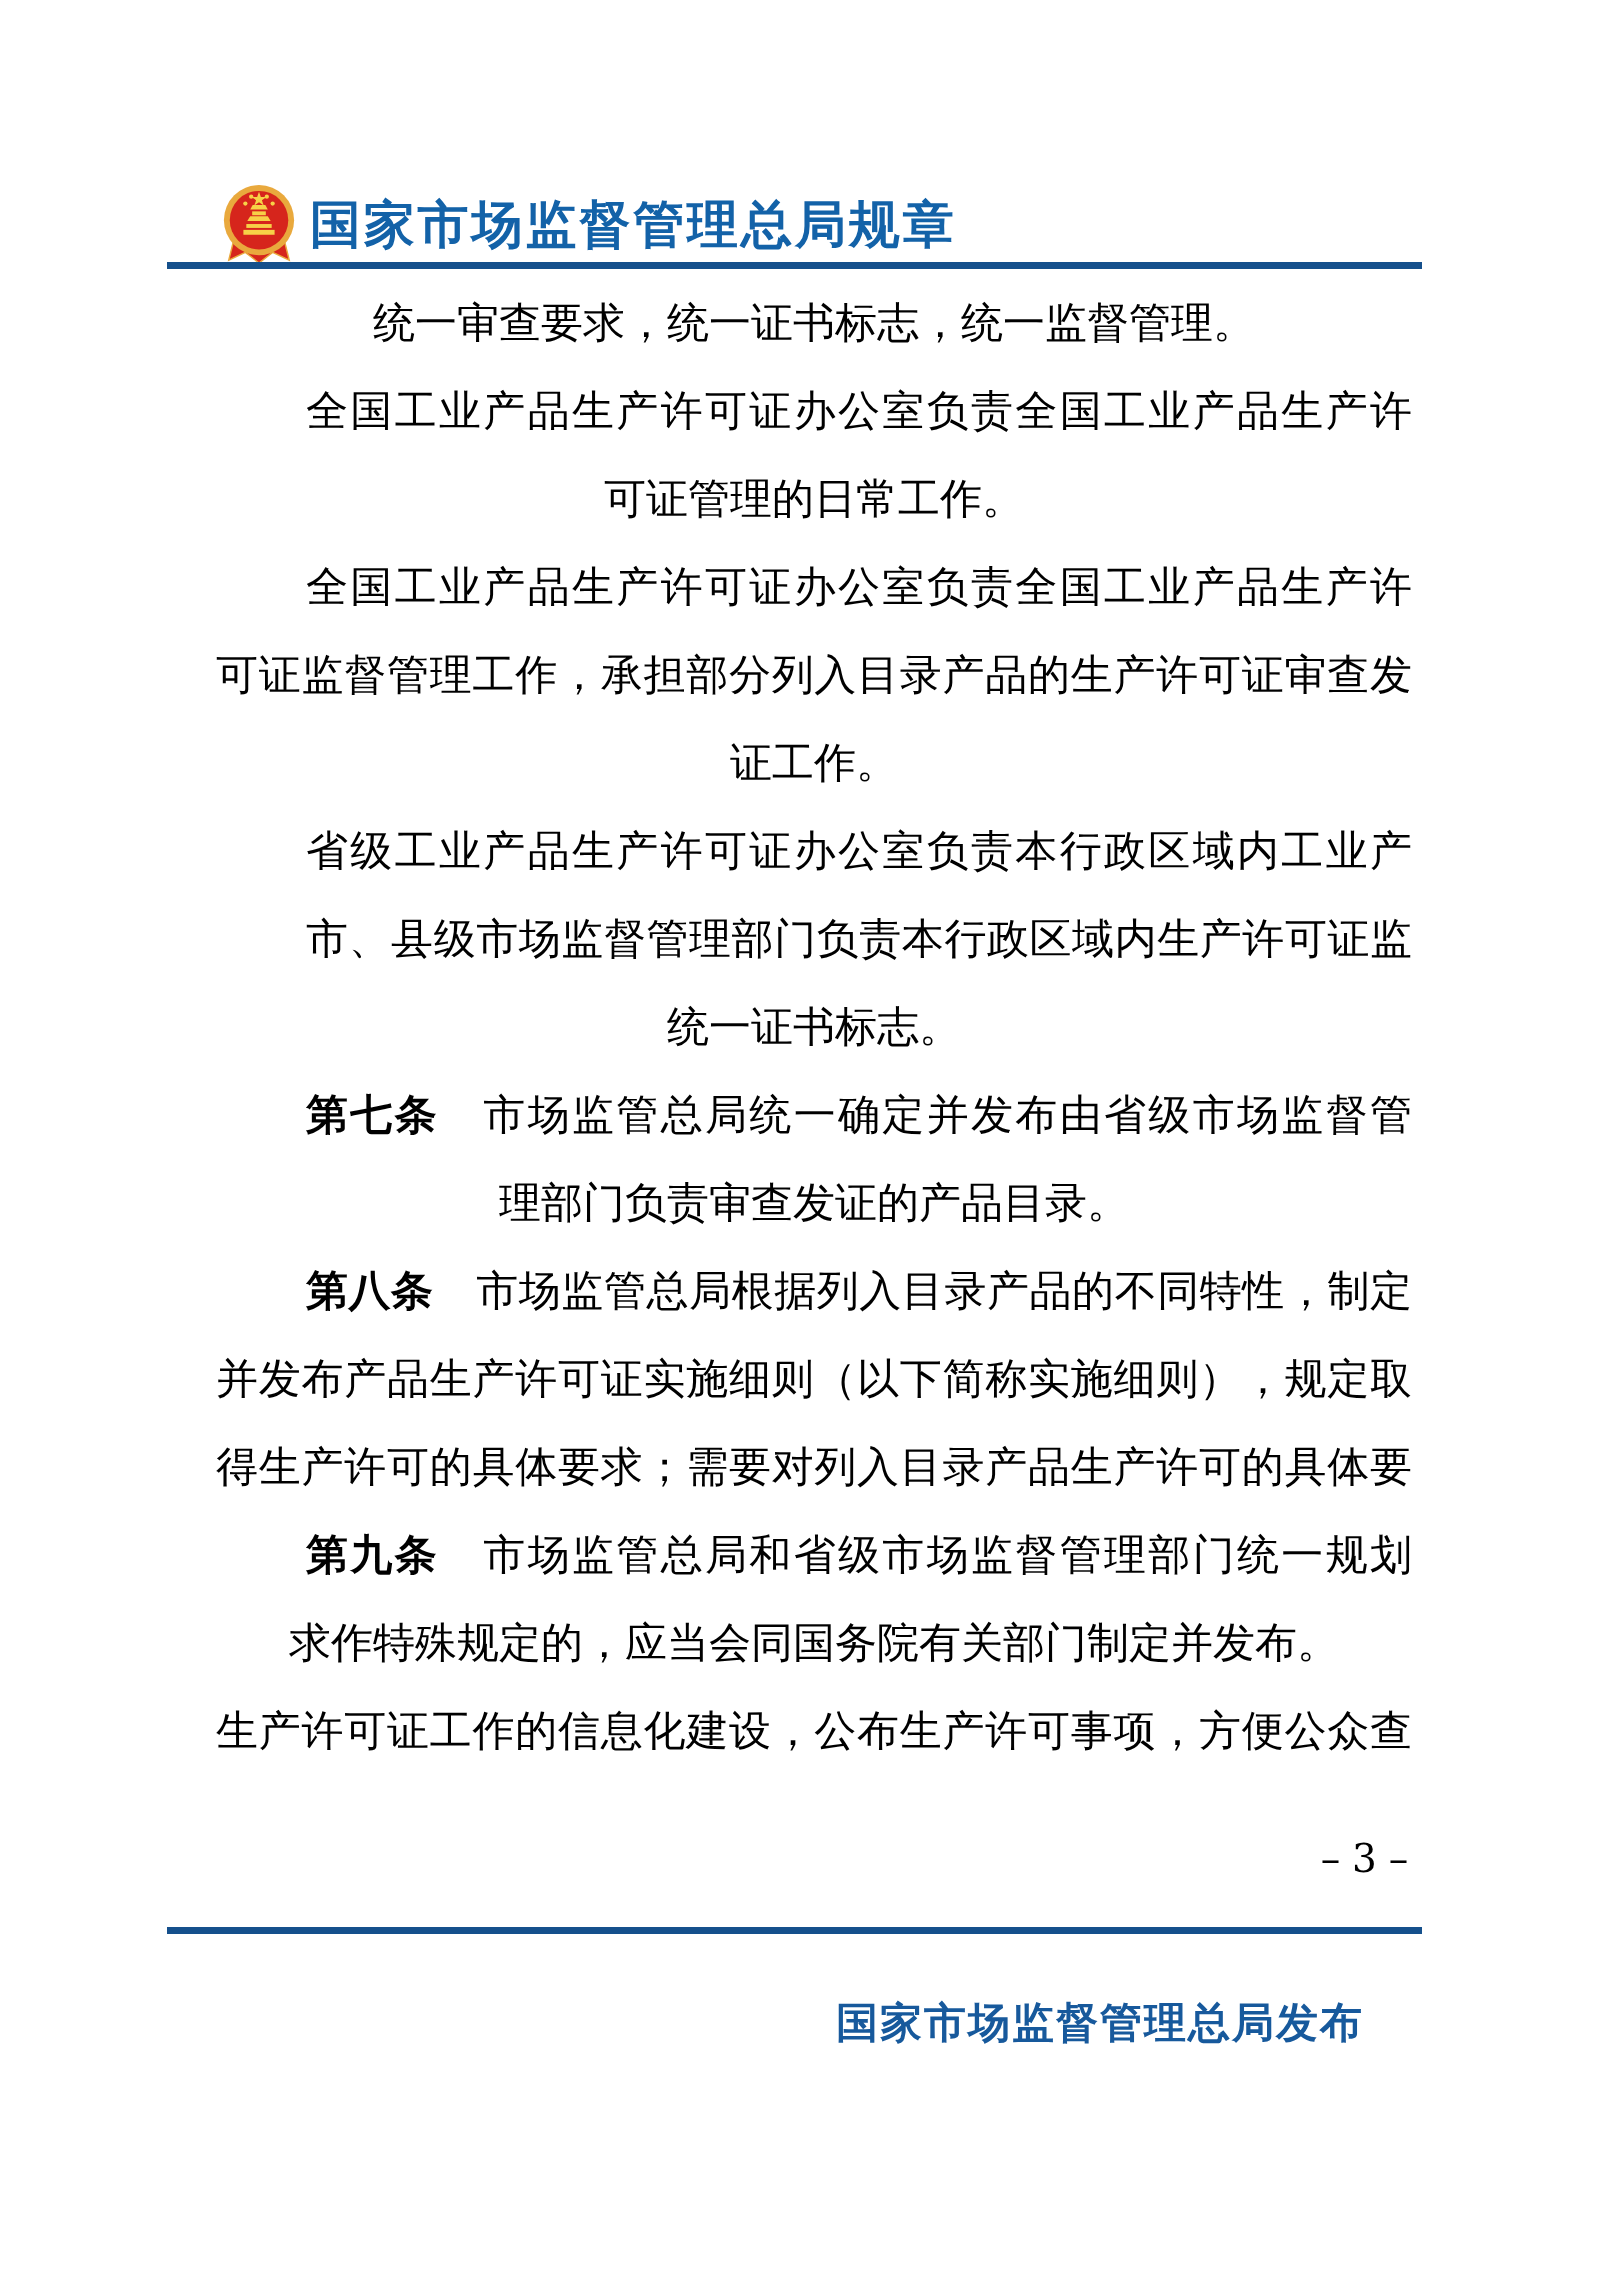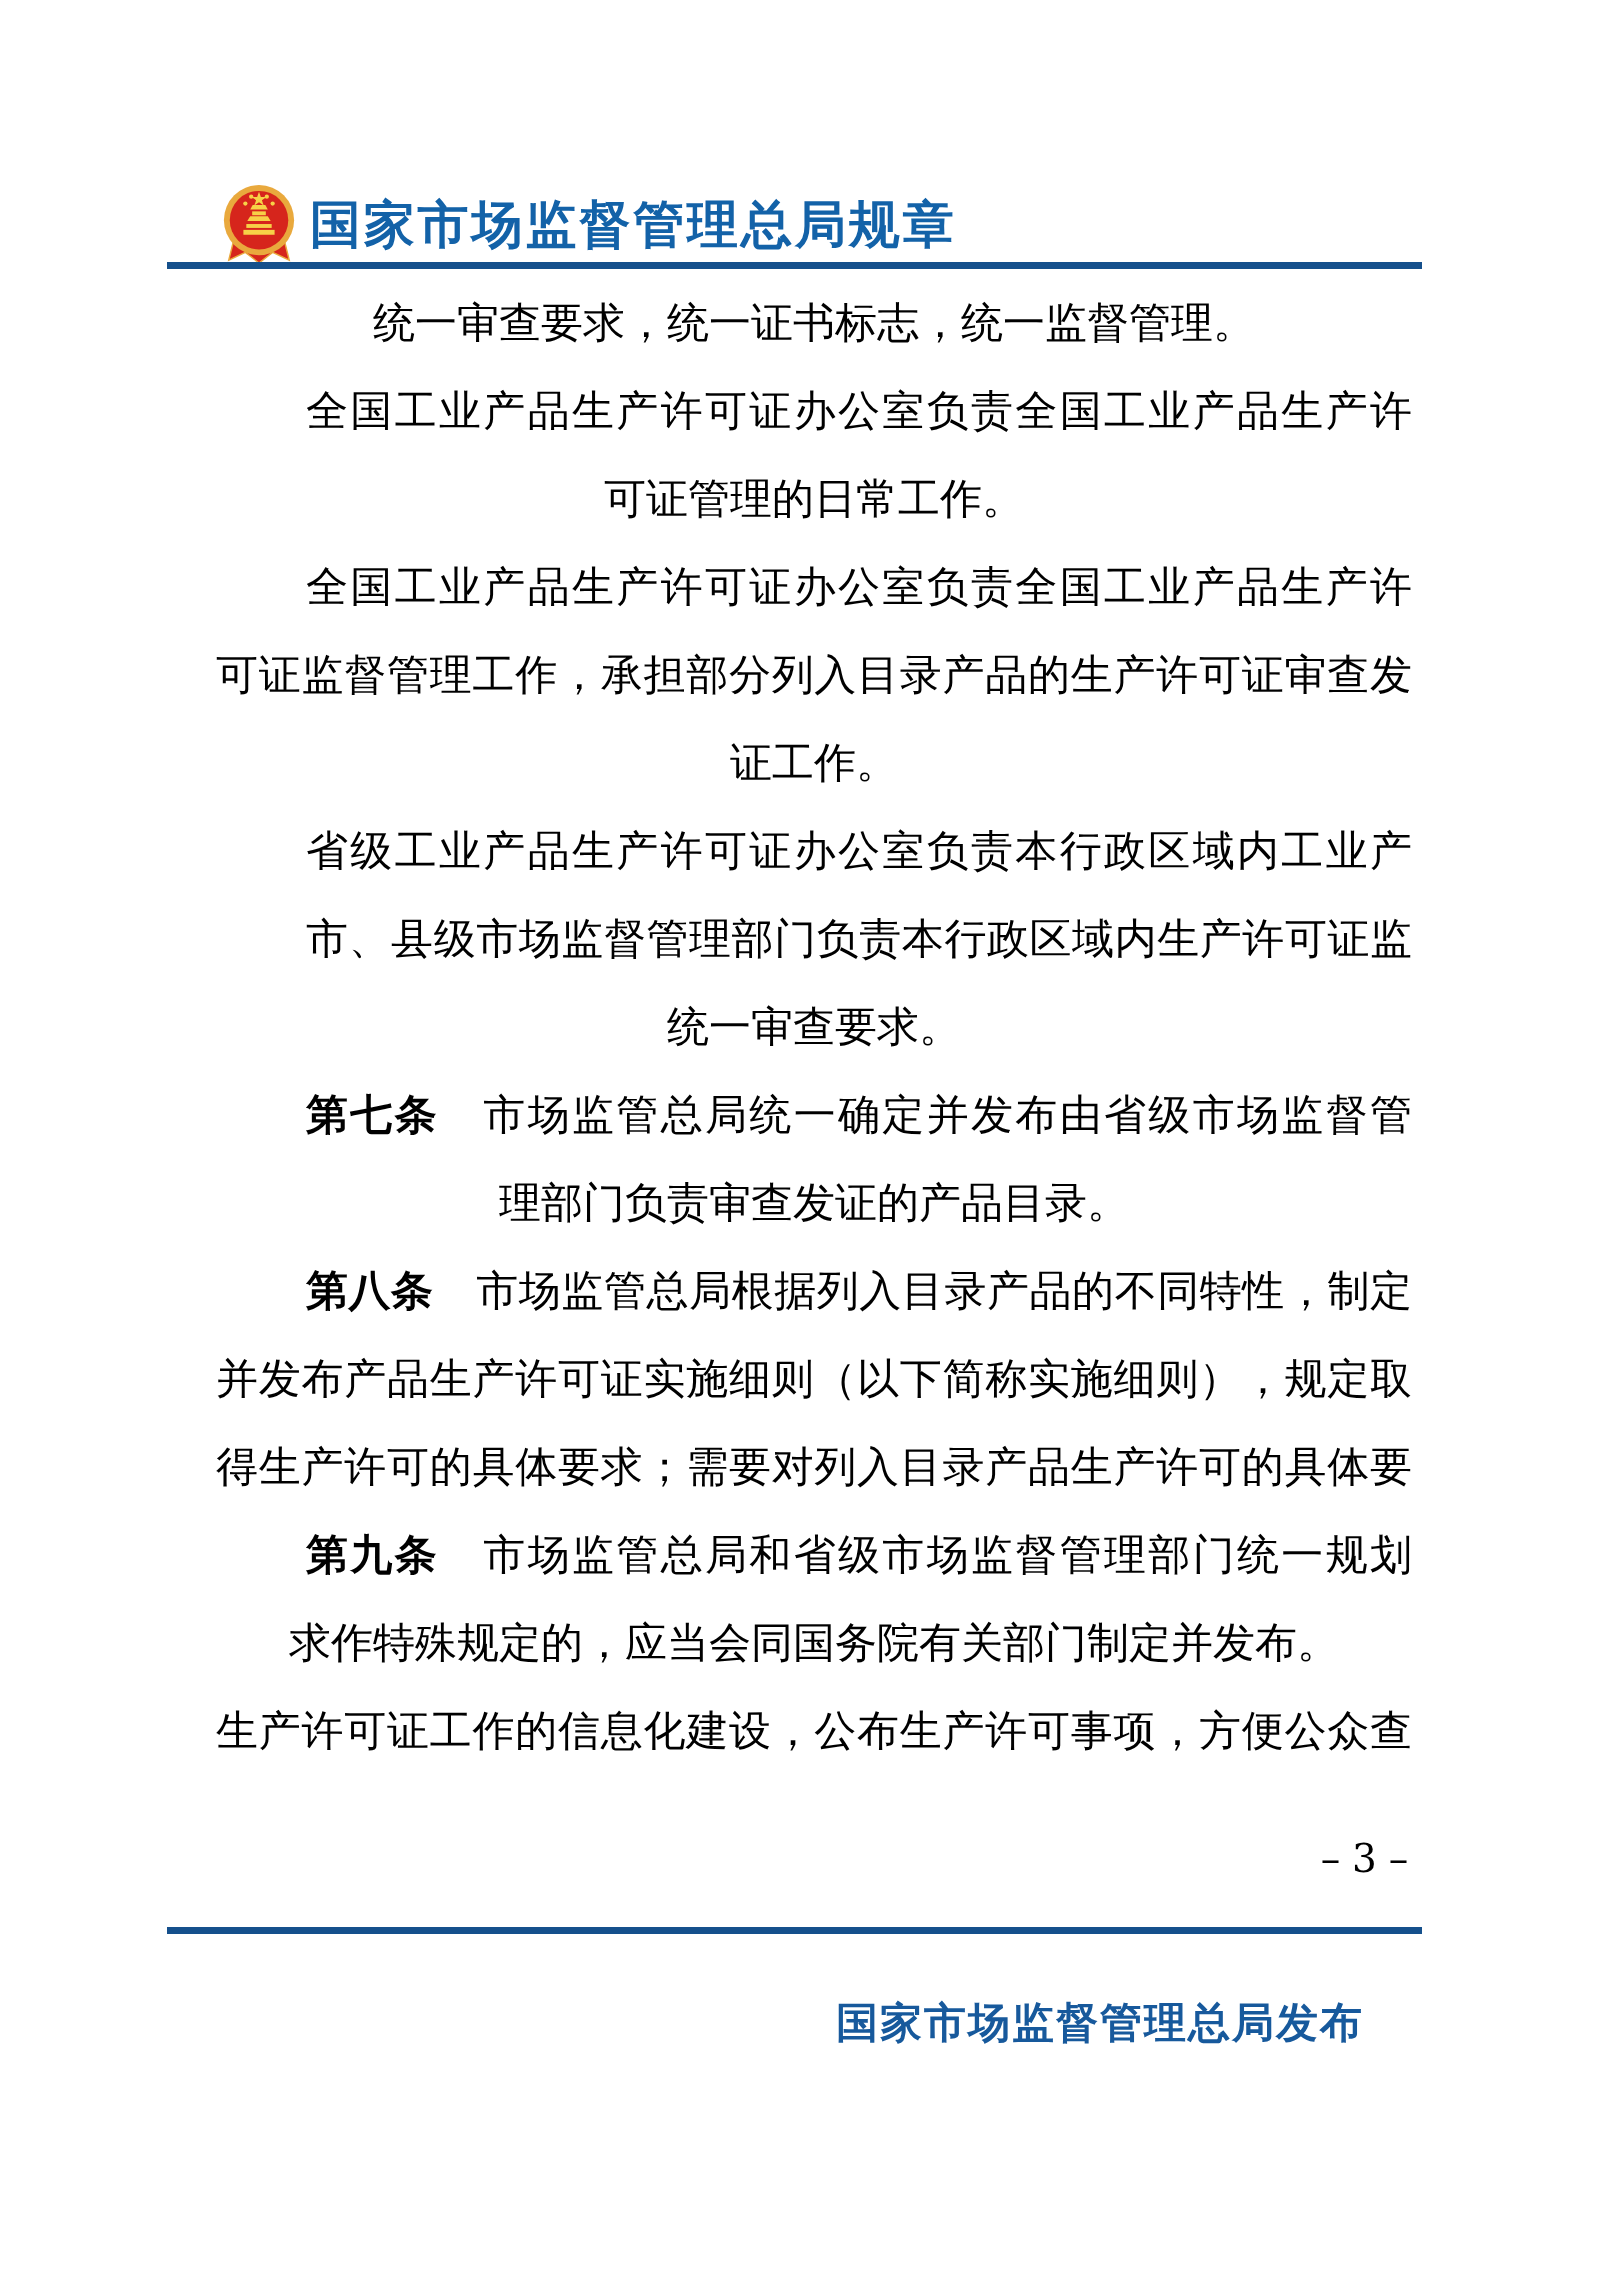--- a/index.html
+++ b/index.html
@@ -64,21 +64,21 @@
 
   <main class="doc-body" id="doc-body">
       <div class="line"><span>统一审查要求，统一证书标志，统一监督管理。</span></div>
       <div class="line just ind"><span>全国工业产品生产许可证办公室负责全国工业产品生产许</span></div>
       <div class="line"><span>可证管理的日常工作。</span></div>
       <div class="line just ind"><span>全国工业产品生产许可证办公室负责全国工业产品生产许</span></div>
       <div class="line just"><span>可证监督管理工作，承担部分列入目录产品的生产许可证审查发</span></div>
       <div class="line"><span>证工作。</span></div>
       <div class="line just ind"><span>省级工业产品生产许可证办公室负责本行政区域内工业产</span></div>
       <div class="line just ind"><span>市、县级市场监督管理部门负责本行政区域内生产许可证监</span></div>
-      <div class="line"><span>统一审查要求。</span></div>
+      <div class="line"><span>统一证书标志。</span></div>
       <div class="line just ind"><span class="b">第七条</span><span>　市场监管总局统一确定并发布由省级市场监督管</span></div>
       <div class="line"><span>理部门负责审查发证的产品目录。</span></div>
       <div class="line just ind"><span class="b">第八条</span><span>　市场监管总局根据列入目录产品的不同特性，制定</span></div>
       <div class="line just"><span>并发布产品生产许可证实施细则（以下简称实施细则），规定取</span></div>
       <div class="line just"><span>得生产许可的具体要求；需要对列入目录产品生产许可的具体要</span></div>
       <div class="line just ind"><span class="b">第九条</span><span>　市场监管总局和省级市场监督管理部门统一规划</span></div>
       <div class="line"><span>求作特殊规定的，应当会同国务院有关部门制定并发布。</span></div>
       <div class="line just"><span>生产许可证工作的信息化建设，公布生产许可事项，方便公众查</span></div>
     </main>
 

